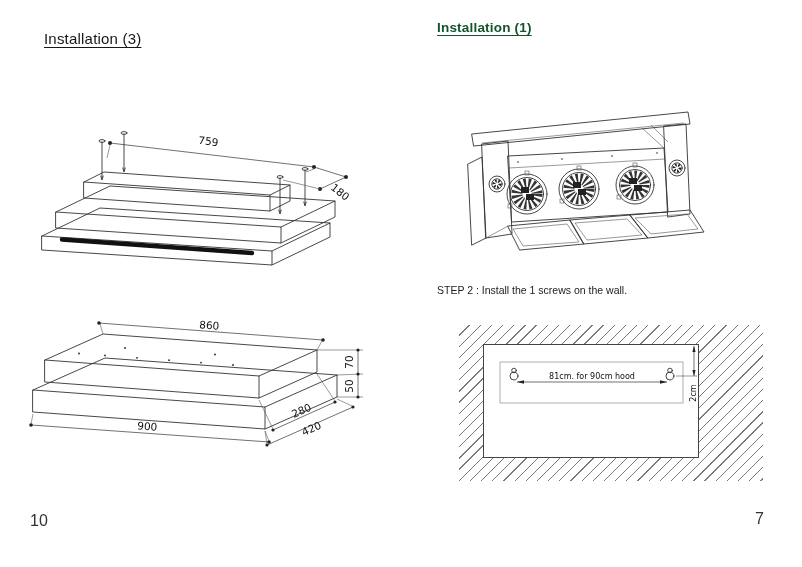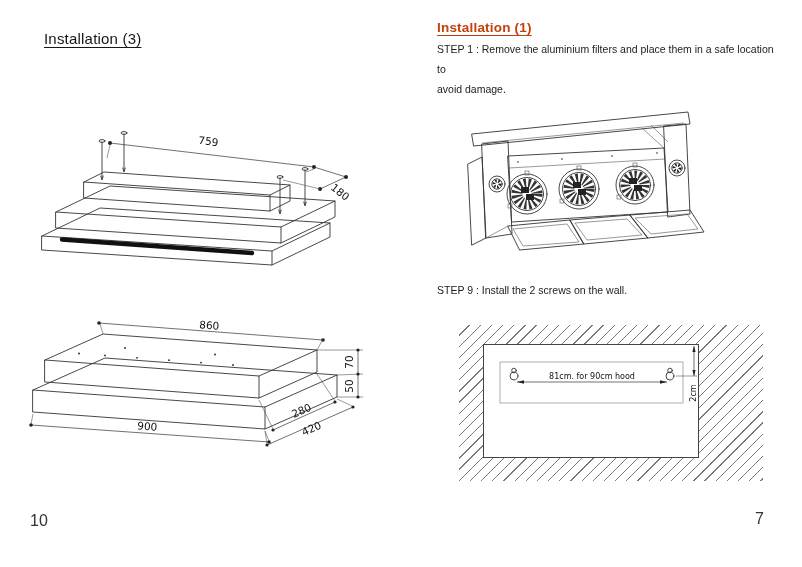--- a/index.html
+++ b/index.html
@@ -7,21 +7,21 @@
     position:relative;width:802px;height:567px;background:#ffffff;
     font-family:"Liberation Sans", sans-serif;color:#1a1a1a;overflow:hidden;text-decoration:underline;
   }
   .abs{position:absolute;}
   .title-left{
     left:44px;top:30px;font-size:15px;letter-spacing:.2px;
     text-decoration:underline;text-underline-offset:3px;color:#161616;
   }
   .title-right{
     left:437px;top:20px;font-size:13.5px;font-weight:bold;letter-spacing:.2px;
-    text-decoration:underline;text-underline-offset:3px;color:#c2410c;
+    text-decoration:underline;text-underline-offset:3px;color:#14532d;
   }
   .step-text{
     left:437px;font-size:10.5px;line-height:1.9;color:#1c1c1c;width:340px;
   }
   .pageno{font-size:16px;color:#333;}
   svg{overflow:visible;}
   svg .ln{stroke:#333;stroke-width:.9;fill:none;stroke-linejoin:round;stroke-linecap:round;}
   svg .thin{stroke:#555;stroke-width:.6;fill:none;}
   svg .dim{stroke:#333;stroke-width:.7;fill:none;}
   svg .dot{fill:#222;stroke:none;}
@@ -176,24 +176,20 @@
       <line class="thin" x1="240" y1="113" x2="242" y2="126"></line>
         <line class="thin" x1="312" y1="81" x2="327" y2="88"></line>
       <text class="dimtxt" x="288" y="114" text-anchor="middle" transform="rotate(-24 288 114)">420</text>
     </g>
   </svg>
 
   <div class="abs pageno" style="left:30px;top:512px">10</div>
 
   <div class="abs title-right">Installation (1)</div>
 
-  <div class="abs step-text" style="top:40px">
-    <div>STEP 1 : Remove the aluminium filters and place them in a safe location to</div>
-    <div>avoid damage.</div>
-  </div>
 
   <svg class="abs" style="left:452px;top:98px" width="258" height="190" viewBox="0 0 258 190">
 
     <g>
       <path class="ln" d="M20,36 L236,14 L238,26 L22,48 Z"></path>
       <path class="thin" d="M30,45 L232,25"></path>
       <line class="thin" x1="190" y1="30" x2="212" y2="50"></line>
       <line class="thin" x1="199" y1="27" x2="216" y2="44"></line>
     </g>
 
@@ -255,21 +251,21 @@
       <path class="thin" d="M61,131 L115,126 L127,144 L71,148 Z"></path>
       <path class="ln" d="M118,122 L178,117 L196,140 L132,146 Z"></path>
       <path class="thin" d="M123,125 L175,121 L190,137 L135,142 Z"></path>
       <path class="ln" d="M178,117 L238,112 L252,134 L196,140 Z"></path>
       <path class="thin" d="M183,120 L235,116 L246,131 L199,136 Z"></path>
       <line class="thin" x1="34" y1="140" x2="56" y2="128"></line>
     </g>
   </svg>
 
   <div class="abs step-text" style="top:281px">
-    <div>STEP 9 : Install the 2 screws on the wall.</div>
+    <div>STEP 2 : Install the 1 screws on the wall.</div>
   </div>
 
   <div class="abs wall-outer">
     <div class="wall-recess">
       <svg width="214" height="112" viewBox="0 0 214 112">
         <rect x="16" y="17" width="183" height="41" fill="none" stroke="#999" stroke-width="0.8"></rect>
 
         <g>
           <circle class="ln" cx="30" cy="25.5" r="2.3"></circle>
             <circle class="ln" cx="30" cy="31" r="4"></circle>

